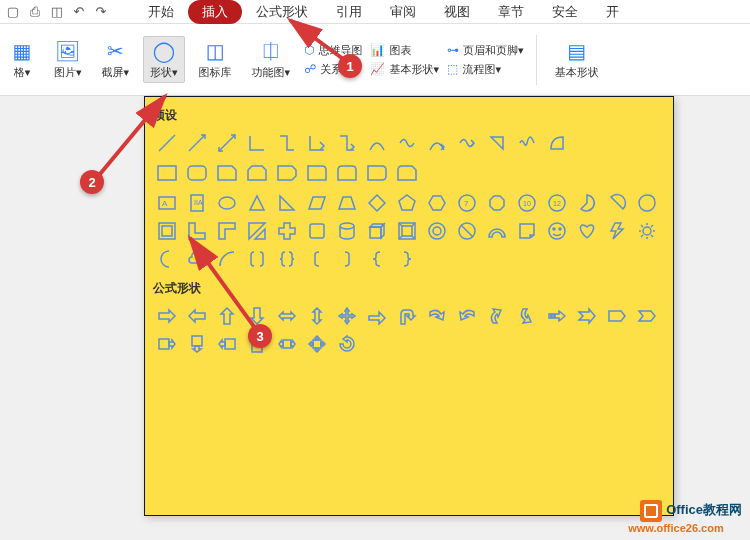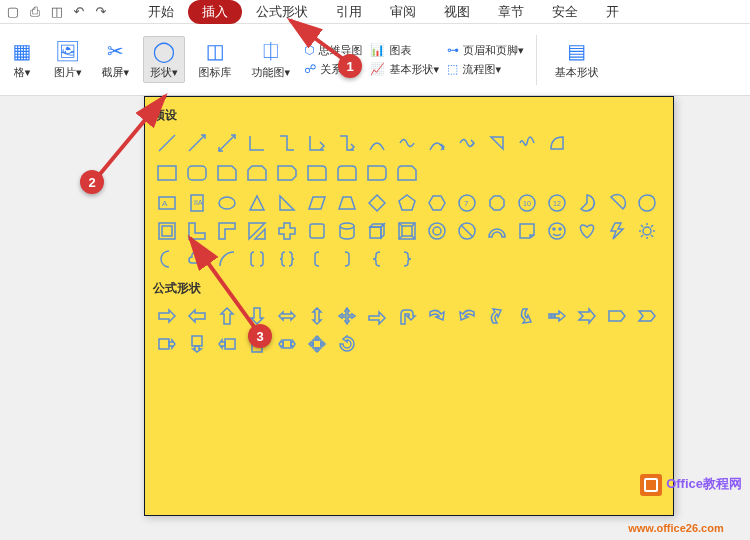--- a/index.html
+++ b/index.html
@@ -139,22 +139,22 @@
       pointer-events: none;
     }
     .watermark {
       position: absolute;
       right: 8px;
       bottom: 6px;
       text-align: left;
       font-size: 13px;
       font-weight: bold;
     }
-    .watermark .line1 { color: #8b5cf6; padding-left: 12px; }
-    .watermark .line2 { color: #e8701a; font-size: 11px; margin-top: 26px; }
+    .watermark .line1 { color: #0c4a6e; padding-left: 12px; }
+    .watermark .line2 { color: #e8701a; font-size: 11px; }
     .wm-logo {
       display: inline-block;
       width: 22px;
       height: 22px;
       background: #e8701a;
       border-radius: 3px;
       vertical-align: middle;
       margin-right: 4px;
       position: relative;
     }

